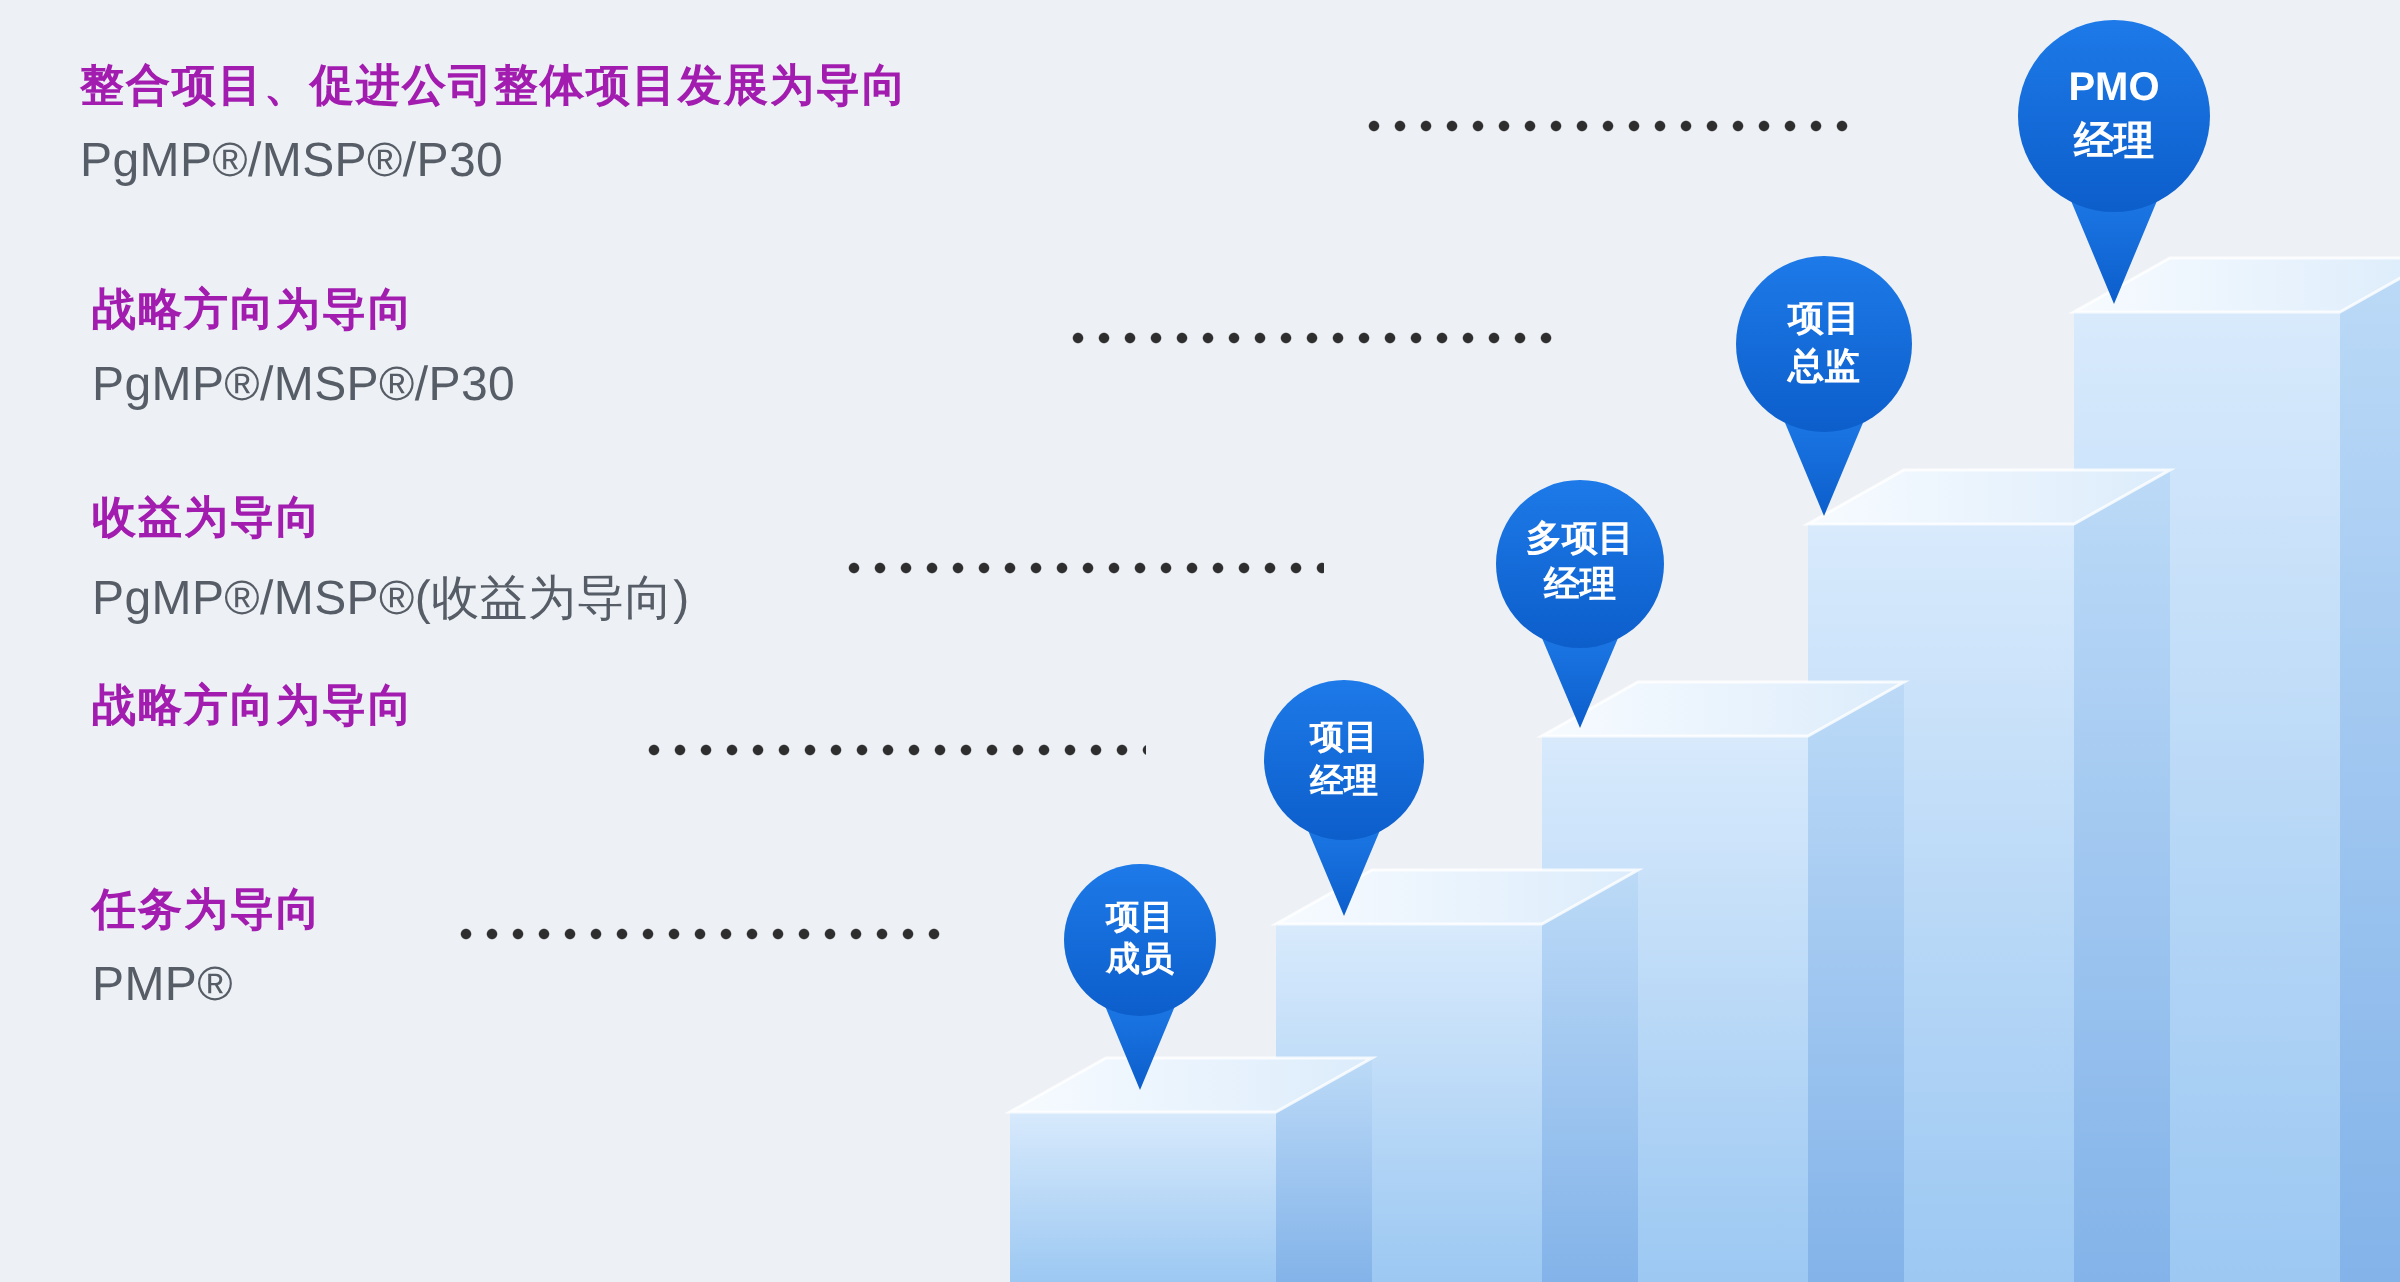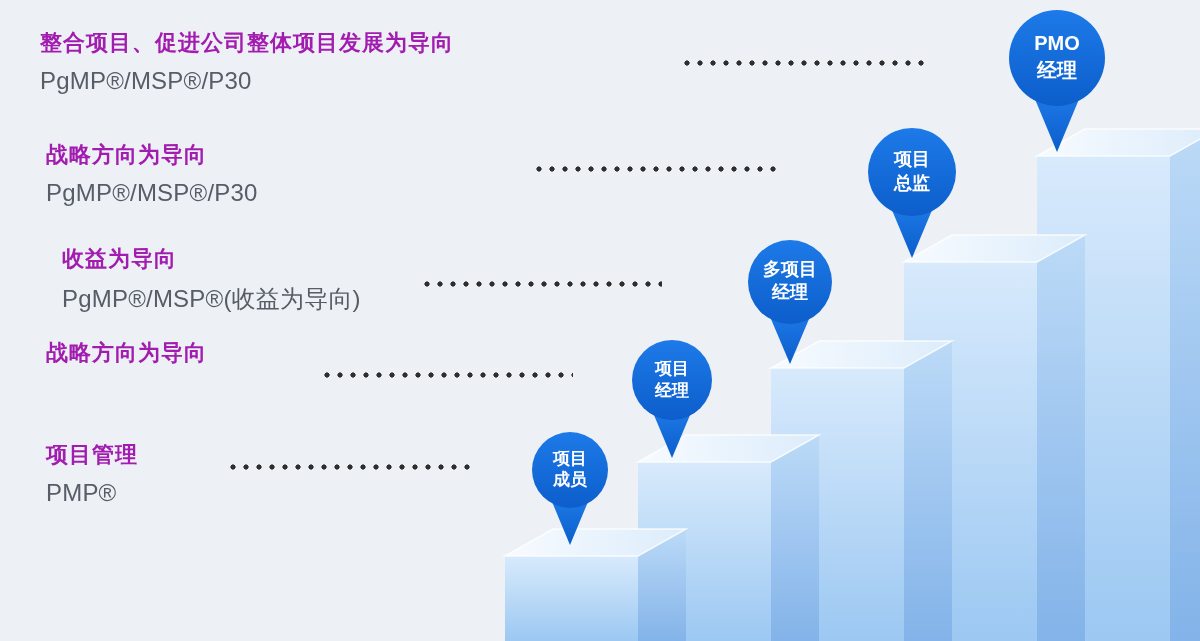--- a/index.html
+++ b/index.html
@@ -103,29 +103,29 @@
   </svg>
 
   <div class="level-label" style="left:40px;top:28px">
     <div class="t">整合项目、促进公司整体项目发展为导向</div>
     <div class="s">PgMP®/MSP®/P30</div>
   </div>
   <div class="level-label" style="left:46px;top:140px">
     <div class="t">战略方向为导向</div>
     <div class="s">PgMP®/MSP®/P30</div>
   </div>
-  <div class="level-label" style="left:62px;top:244px">
+  <div class="level-label" style="left:46px;top:244px">
     <div class="t">收益为导向</div>
     <div class="s">PgMP®/MSP®(收益为导向)</div>
   </div>
   <div class="level-label" style="left:46px;top:338px">
     <div class="t">战略方向为导向</div>
   </div>
   <div class="level-label" style="left:46px;top:440px">
-    <div class="t">项目管理</div>
+    <div class="t">任务为导向</div>
     <div class="s">PMP®</div>
   </div>
 
   <div class="dots" style="left:684px;top:60px;width:247px"></div>
   <div class="dots" style="left:536px;top:166px;width:242px"></div>
   <div class="dots" style="left:424px;top:281px;width:238px"></div>
   <div class="dots" style="left:324px;top:372px;width:249px"></div>
   <div class="dots" style="left:230px;top:464px;width:242px"></div>
 
 </div>

